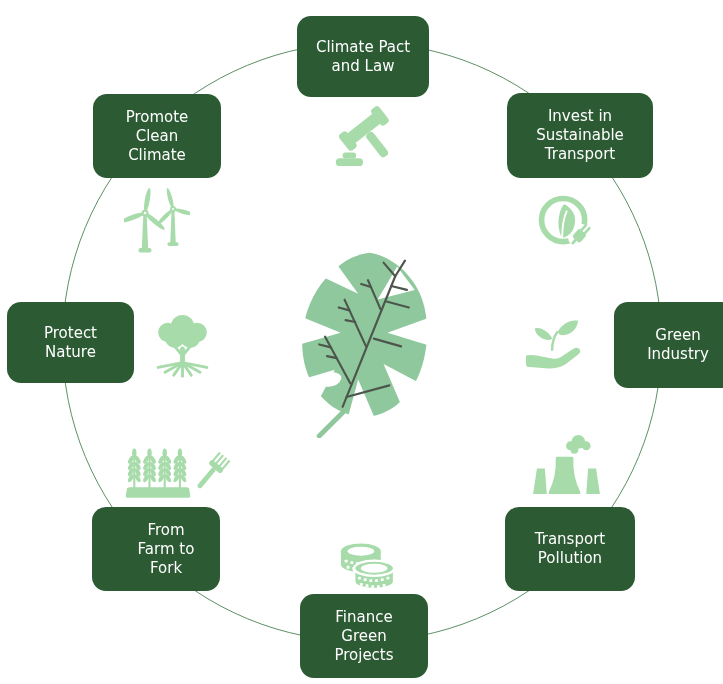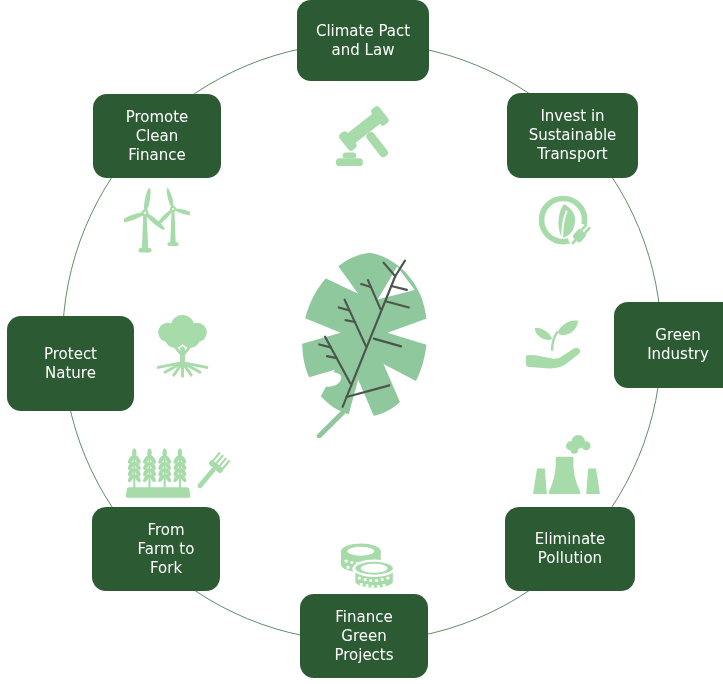--- a/index.html
+++ b/index.html
@@ -7,27 +7,27 @@
     --leaf-green:#8fc89d; --leaf-vein:#4d564c; --circle-stroke:#5e9066; --background:#ffffff;
   }
   html,body{margin:0;padding:0;background:var(--background);}
   #stage{position:relative;width:723px;height:684px;background:var(--background);
          font-family:"DejaVu Sans","Liberation Sans",sans-serif;overflow:hidden;}
   .cycle{position:absolute;left:62px;top:42px;width:600px;height:600px;border-radius:50%;
          border:1.5px solid var(--circle-stroke);box-sizing:border-box;}
   .box{position:absolute;background:var(--box-bg);color:var(--box-text);border-radius:14px;
        display:flex;align-items:center;justify-content:center;text-align:center;
        font-size:15px;line-height:19px;box-sizing:border-box;padding:0 15px;}
-  .b-top{left:297px;top:0;width:132px;height:81px;padding:0 12px;}
-  .b-tr {left:507px;top:93px;width:131px;height:85px;}
+  .b-top{left:297px;top:16px;width:132px;height:81px;padding:0 12px;}
+  .b-tr {left:507px;top:93px;width:146px;height:85px;}
   .b-r  {left:614px;top:302px;width:128px;height:86px;}
   .b-br {left:505px;top:507px;width:130px;height:84px;}
   .b-b  {left:300px;top:594px;width:128px;height:84px;text-align:center;}
   .b-bl {left:92px;top:507px;width:128px;height:84px;padding-left:35px;}
-  .b-l  {left:7px;top:316px;width:127px;height:95px;}
+  .b-l  {left:7px;top:302px;width:127px;height:81px;}
   .b-tl {left:93px;top:94px;width:128px;height:84px;}
   .icon{position:absolute;}
   .icon svg{display:block;width:100%;height:100%;}
   .g-fill{fill:var(--icon-green,#a7dbaa);}
   .ic-gavel  {left:330px;top:103px;width:66px;height:66px;}
   .ic-plug   {left:535px;top:192px;width:60px;height:58px;}
   .ic-hand   {left:522px;top:316px;width:64px;height:54px;}
   .ic-factory{left:528px;top:433px;width:77px;height:63px;}
   .ic-coins  {left:331px;top:536px;width:73px;height:55px;}
   .ic-wheat  {left:121px;top:448px;width:114px;height:54px;}
@@ -252,28 +252,28 @@
   <div class="box b-top">
     <span>Climate Pact and Law</span>
   </div>
   <div class="box b-tr">
     <span>Invest in Sustainable Transport</span>
   </div>
   <div class="box b-r">
     <span>Green Industry</span>
   </div>
   <div class="box b-br">
-    <span>Eliminate Pollution</span>
+    <span>Transport Pollution</span>
   </div>
   <div class="box b-b">
     <span>Finance Green Projects</span>
   </div>
   <div class="box b-bl">
     <span>From Farm to Fork</span>
   </div>
   <div class="box b-l">
     <span>Protect Nature</span>
   </div>
   <div class="box b-tl">
-    <span>Promote Clean Finance</span>
+    <span>Promote Clean Climate</span>
   </div>
 
 </div>
 
 </body></html>

